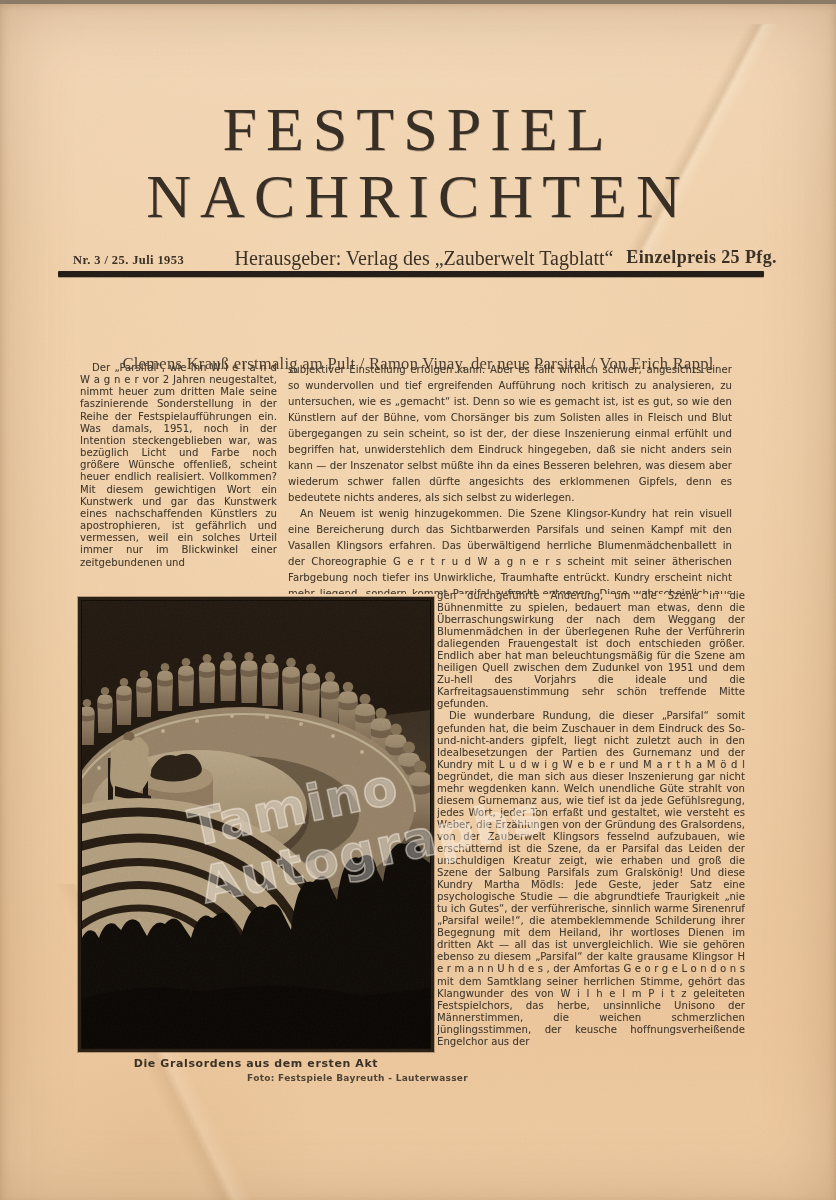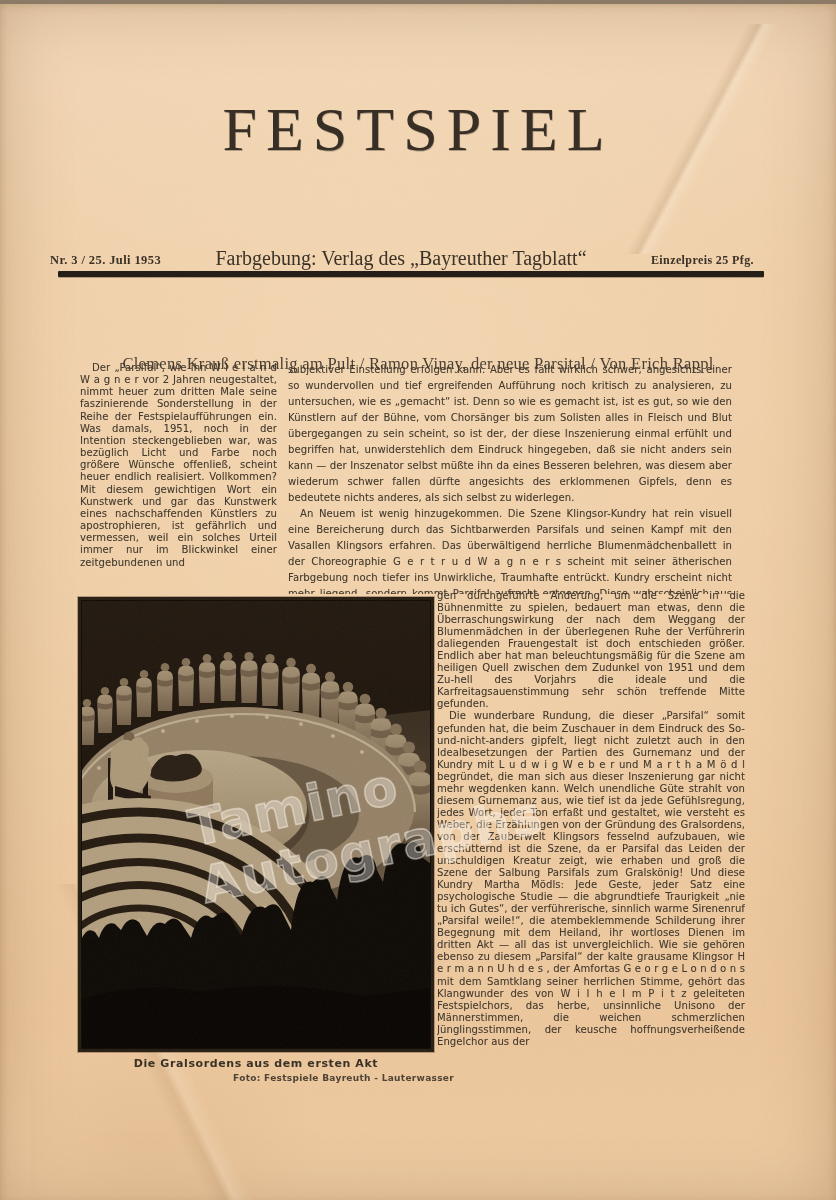--- a/index.html
+++ b/index.html
@@ -23,27 +23,27 @@
   .crease-bl { left:0; top:880px; width:300px; height:320px;
     background:linear-gradient(64deg, rgba(0,0,0,0) 46%, rgba(120,85,50,.10) 50%, rgba(255,243,222,.22) 52%, rgba(0,0,0,0) 56%); }
   .stain { left:30px; top:1040px; width:300px; height:160px;
     background:radial-gradient(ellipse at 40% 60%, rgba(176,124,70,.12), rgba(0,0,0,0) 70%); }
 
   
   .masthead { position:absolute; left:0; top:92px; width:836px; text-align:center;
     font-family:"Liberation Serif", serif; color:#322a22;
     font-size:62px; line-height:67px; letter-spacing:9px;
     text-shadow:0.6px 0.8px 0 rgba(58,46,34,.35); }
-  .dateline { position:absolute; left:48px; top:236px; width:706px; height:30px; }
+  .dateline { position:absolute; left:71px; top:236px; width:706px; height:30px; }
   .dateline .issue { position:absolute; left:2px; bottom:2px;
     font-family:"Liberation Serif", serif; font-weight:bold; font-size:12.5px; letter-spacing:.4px; color:#352c22; }
   .dateline .publisher { position:absolute; left:0; right:0; bottom:0; text-align:center;
     font-family:"Liberation Serif", serif; font-size:20px; color:#362d23; }
   .dateline .price { position:absolute; right:0; bottom:2px;
-    font-family:"Liberation Serif", serif; font-weight:bold; font-size:12px; letter-spacing:.4px; color:#352c22; }
+    font-family:"Liberation Serif", serif; font-weight:bold; font-size:18px; letter-spacing:.4px; color:#352c22; }
   .rule { position:absolute; left:58px; top:267px; width:706px; height:6px;
     background:#1f1914; border-radius:1px; box-shadow:0 1px 0 rgba(60,45,30,.35); }
 
   
   .headline { position:absolute; left:40px; top:286px; width:756px; text-align:center;
     font-family:"DejaVu Serif", serif; font-weight:bold; font-size:34px; line-height:38px;
     color:#362e24; letter-spacing:.5px; text-shadow:0.5px 0.6px 0 rgba(54,46,36,.30); }
   .subhead { position:absolute; left:40px; top:350px; width:756px; text-align:center;
     font-family:"Liberation Serif", serif; font-size:16.5px; color:#443a2e; letter-spacing:.3px; }
 
@@ -58,21 +58,21 @@
     font-size:10px; line-height:16px; letter-spacing:.1px; }
   .col-right { position:absolute; left:437px; top:586px; width:308px; height:545px; overflow:hidden;
     font-size:10px; line-height:12.05px; letter-spacing:.1px; }
 
   
   .photo { position:absolute; left:78px; top:593px; width:356px; height:455px;
     border:3px solid #241b12; background:#1c140d; box-shadow:0 0 0 1px rgba(90,70,50,.4); }
   .photo svg { display:block; width:100%; height:100%; }
   .caption { position:absolute; left:78px; top:1053px; width:356px; text-align:center;
     font-family:"DejaVu Sans", sans-serif; font-weight:bold; font-size:11px; letter-spacing:.6px; color:#352d22; }
-  .credit { position:absolute; left:94px; top:1069px; width:360px; text-align:right;
+  .credit { position:absolute; left:108px; top:1069px; width:360px; text-align:right;
     font-family:"DejaVu Sans", sans-serif; font-weight:bold; font-size:9px; letter-spacing:.3px; color:#4a4033; }
 
   
   .watermark { position:absolute; left:196px; top:796px; width:560px;
     transform:rotate(-12deg); transform-origin:left center;
     font-family:"DejaVu Sans", sans-serif; font-weight:bold; font-size:50px; letter-spacing:2px;
     color:rgba(255,250,240,.16);
     -webkit-text-stroke:1.6px rgba(255,248,235,.50);
     text-shadow:0 0 3px rgba(255,255,255,.25);
     z-index:6; }
@@ -83,25 +83,26 @@
 <body>
 
 <div class="page">
 
   <div class="overlay crease-tr"></div>
   <div class="overlay crease-bl"></div>
   <div class="overlay stain"></div>
 
   <div class="masthead">
     <div>FESTSPIEL</div>
+    <div>NACHRICHTEN</div>
   </div>
 
   <div class="dateline">
     <span class="issue">Nr. 3 / 25. Juli 1953</span>
-    <span class="publisher">Farbgebung: Verlag des „Bayreuther Tagblatt“</span>
+    <span class="publisher">Herausgeber: Verlag des „Zauberwelt Tagblatt“</span>
     <span class="price">Einzelpreis 25 Pfg.</span>
   </div>
 
   <div class="rule"></div>
 
   <div class="subhead">Clemens Krauß erstmalig am Pult / Ramon Vinay, der neue Parsital / Von Erich Rappl</div>
 
   <div class="bodytext col-left">
     <p class="indent">Der „Parsifal“, wie ihn W i e l a n d  W a g n e r vor 2 Jahren neugestaltet, nimmt heuer zum dritten Male seine faszinierende Sonderstellung in der Reihe der Festspielaufführungen ein. Was damals, 1951, noch in der Intention steckengeblieben war, was bezüglich Licht und Farbe noch größere Wünsche offenließ, scheint heuer endlich realisiert. Vollkommen? Mit diesem gewichtigen Wort ein Kunstwerk und gar das Kunstwerk eines nachschaffenden Künstlers zu apostrophieren, ist gefährlich und vermessen, weil ein solches Urteil immer nur im Blickwinkel einer zeitgebundenen und</p>
   </div>

